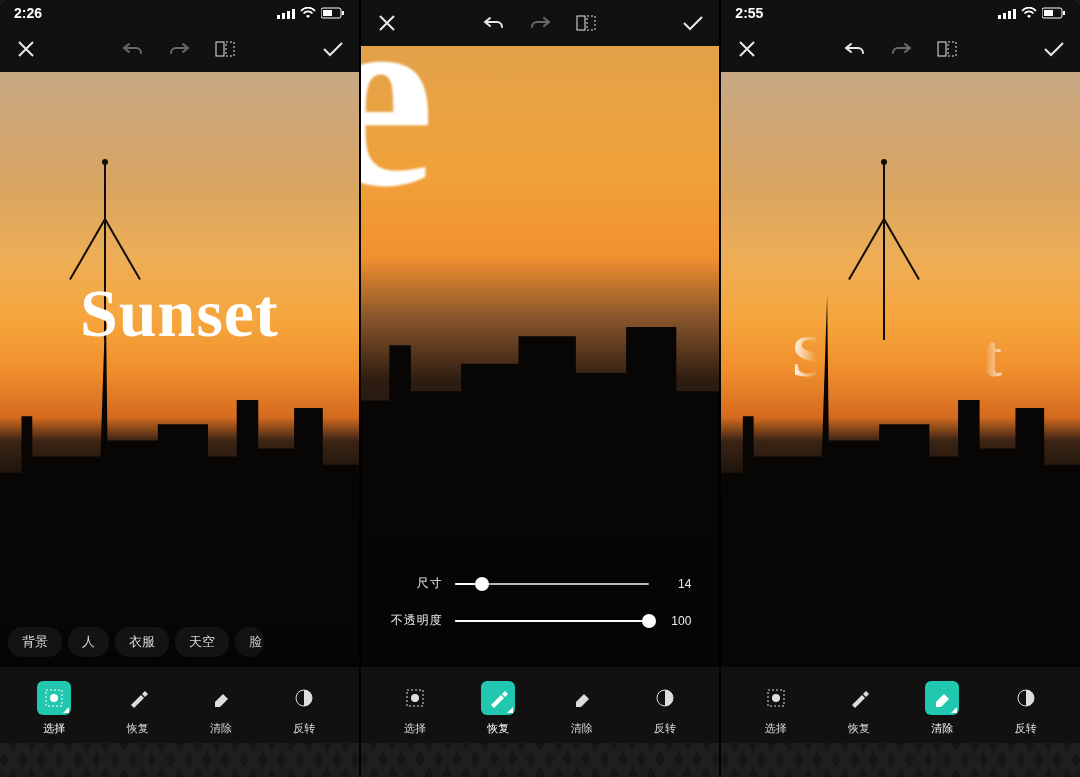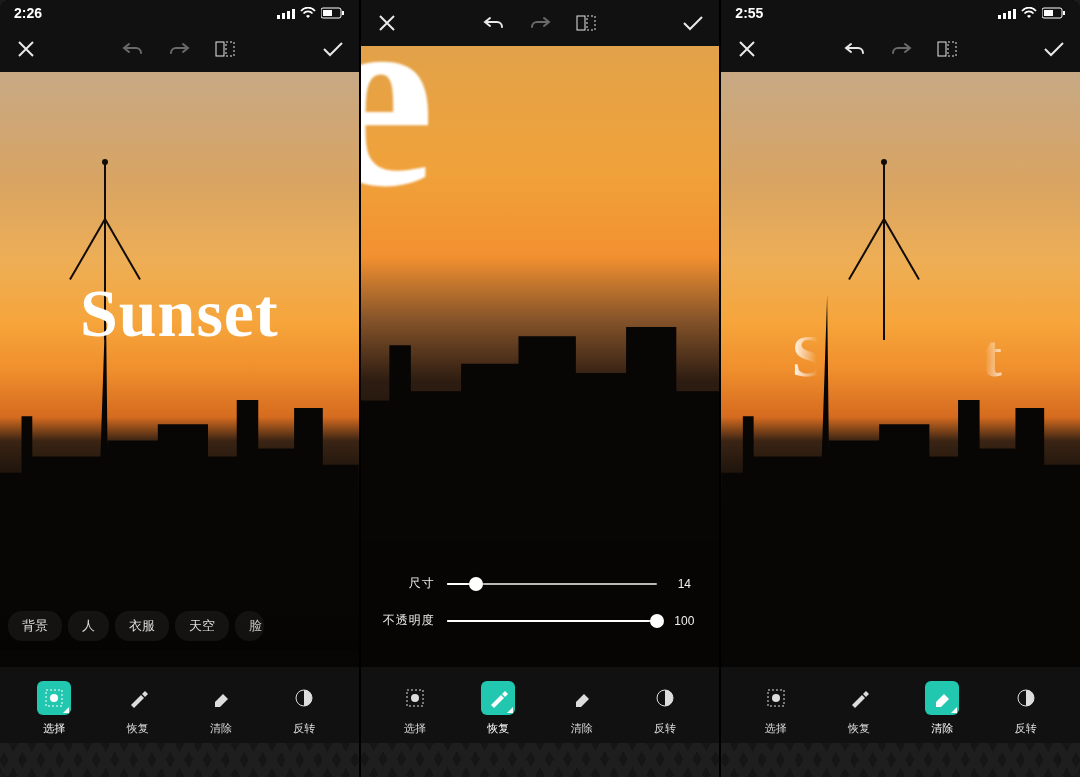--- a/index.html
+++ b/index.html
@@ -164,26 +164,26 @@
   
   .slider-panel {
     position: absolute; left: 0; right: 0; bottom: 0;
     padding: 14px 20px 18px;
     background: rgba(0,0,0,0.15);
   }
   .slider-row {
     display: flex;
     align-items: center;
     gap: 12px;
-    margin: 20px 0;
+    margin: 20px 8px;
     font-size: 12px;
     color: #eee;
   }
   .slider-row .lbl { width: 54px; text-align: right; letter-spacing: 1px; }
-  .slider-row .val { width: 30px; text-align: center; }
+  .slider-row .val { width: 30px; text-align: right; }
   .track {
     flex: 1;
     height: 2px;
     background: #b8b8b8;
     position: relative;
     border-radius: 2px;
   }
   .track .fill {
     position: absolute; left: 0; top: 0; bottom: 0;
     background: #fff;
@@ -192,21 +192,21 @@
   .track .thumb {
     position: absolute; top: 50%;
     width: 14px; height: 14px;
     background: #fff; border-radius: 50%;
     transform: translate(-50%, -50%);
     box-shadow: 0 0 3px rgba(0,0,0,0.4);
   }
 
   
   .chips {
-    position: absolute; left: 0; right: 0; bottom: 16px;
+    position: absolute; left: 0; right: 0; bottom: 0;
     display: flex; align-items: center;
     padding: 10px 4px 10px 8px;
     gap: 6px;
     font-size: 13px;
     color: #ddd;
     overflow: hidden;
     background: linear-gradient(to top, rgba(0,0,0,0.35), rgba(0,0,0,0));
   }
   .chip {
     padding: 6px 14px;

